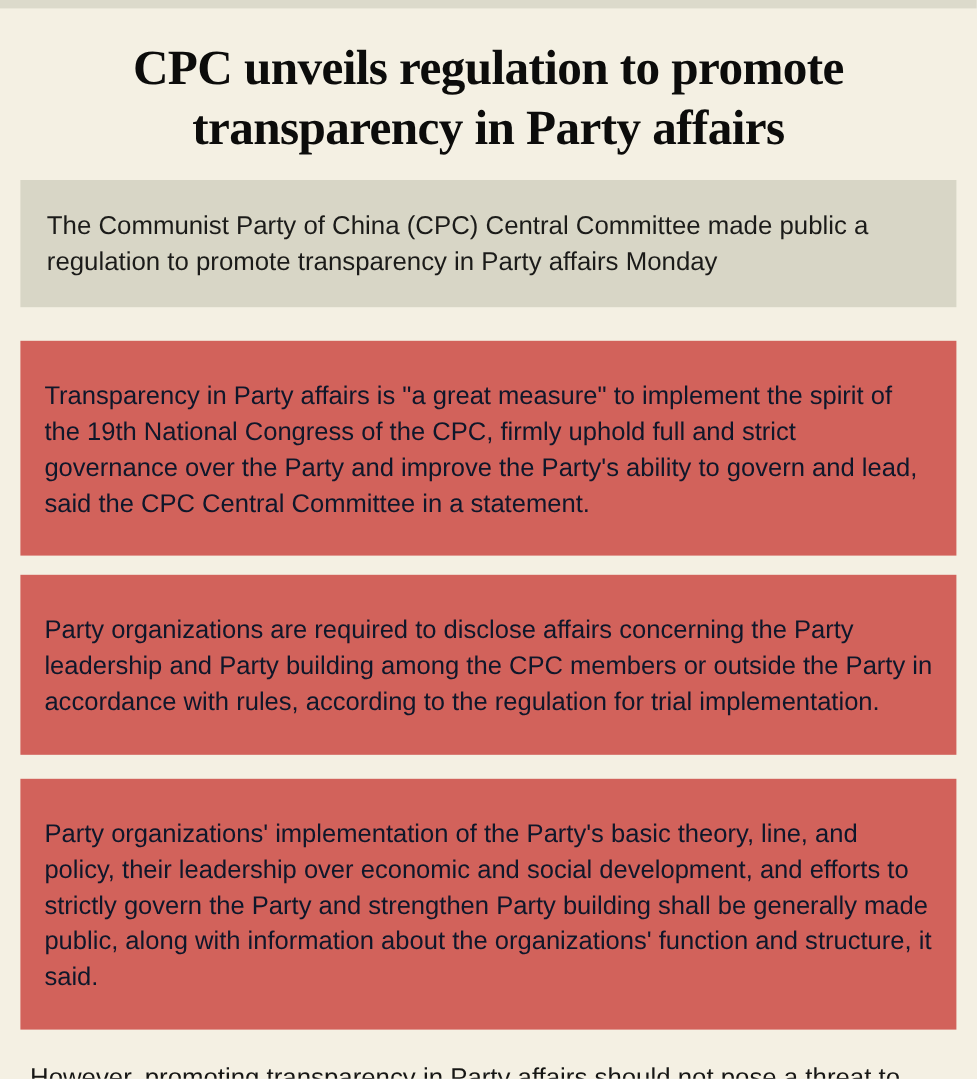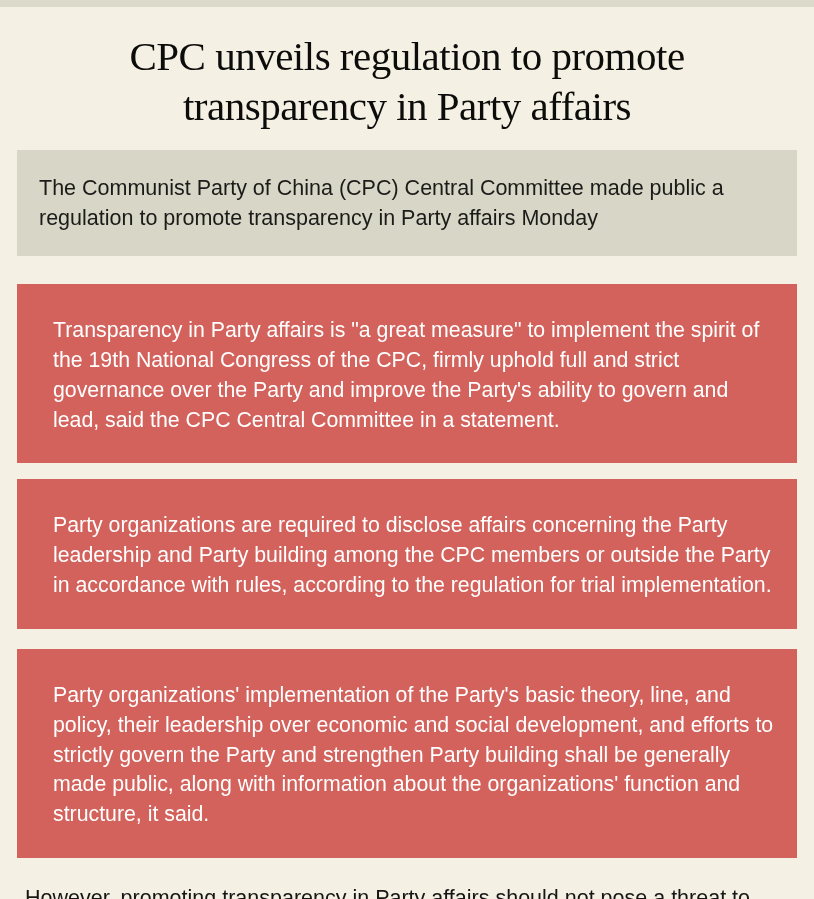--- a/index.html
+++ b/index.html
@@ -11,44 +11,44 @@
     flex-direction: column;
     overflow: hidden;
   }
   .top-strip {
     height: 7px;
     background: #dcdacb;
     flex: 0 0 auto;
   }
   .headline {
     font-family: "Liberation Serif", serif;
-    font-weight: normal;
+    font-weight: bold;
     font-size: 41px;
     line-height: 1.22;
     color: #0c0c0b;
     text-align: center;
     width: 700px;
     margin: 24px auto 0;
     letter-spacing: -0.5px;
   }
   .intro-box {
     margin: 19px 17px 12px;
     background: #d8d6c6;
     color: #1b1b19;
     font-size: 21.5px;
     line-height: 1.4;
     padding: 23px 22px;
   }
   .red-box {
     margin: 16px 17px 0;
     background: #d2625b;
-    color: #ffffff;
+    color: #0f172a;
     font-size: 21.3px;
     line-height: 1.4;
-    padding: 32px 20px 28px 36px;
+    padding: 32px 20px 28px 20px;
   }
   .red-box.third { margin-top: 20px; }
   .closing {
     margin: 25px 25px 0;
     color: #161614;
     font-size: 21.5px;
     line-height: 1.4;
   }
 </style>
 </head>

